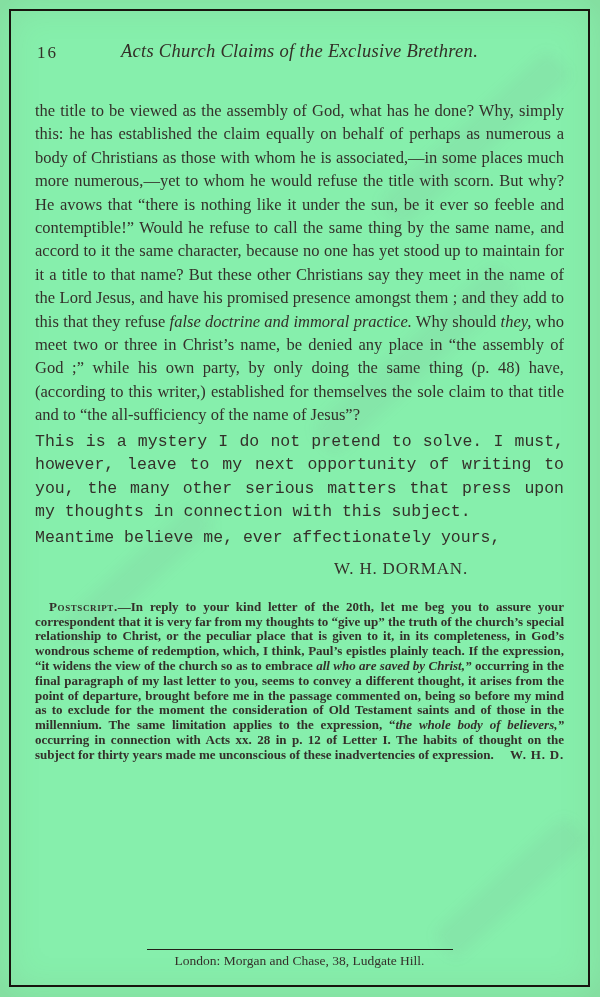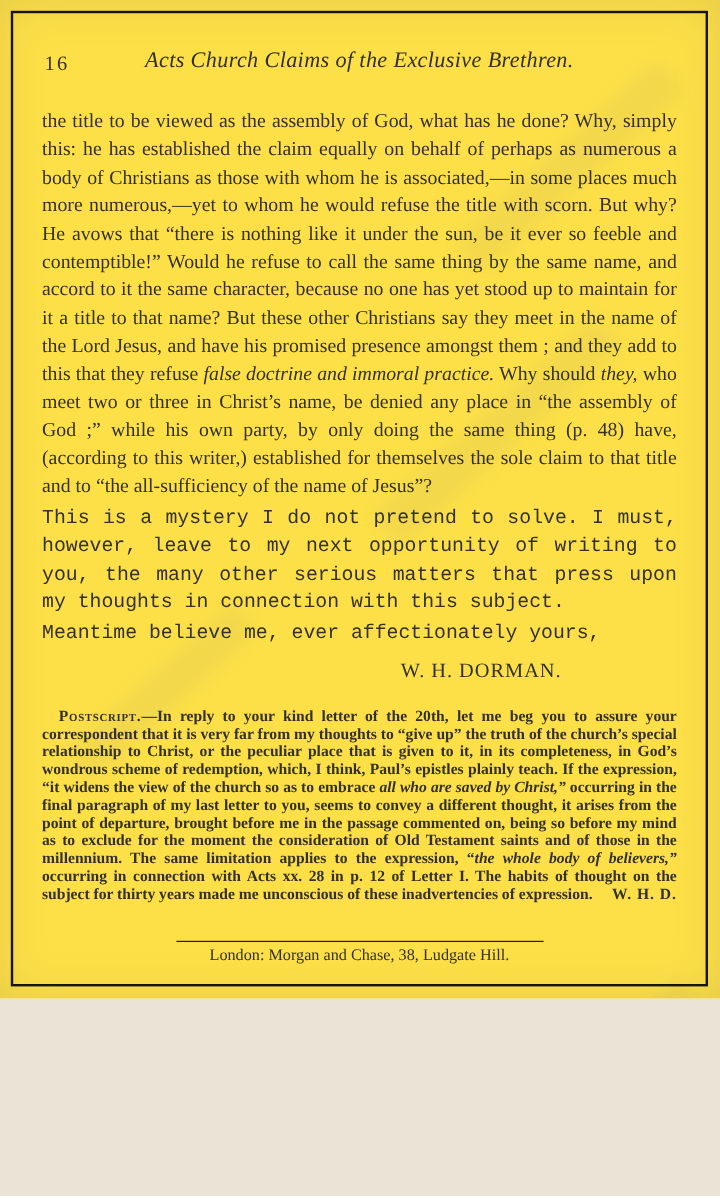--- a/index.html
+++ b/index.html
@@ -9,22 +9,22 @@
   body {
     width: 600px;
     height: 997px;
     background: #e9e4d6;
     font-family: "Liberation Serif", serif;
     color: #332f27;
   }
   .scan {
     position: relative;
     width: 600px;
-    height: 832px;
-    background: #fde047;
+    height: 997px;
+    background: #86efac;
     overflow: hidden;
     box-shadow: inset 0 0 40px rgba(120,110,85,0.18);
   }
   
   .wm {
     position: absolute;
     background: rgba(110,110,125,0.07);
     filter: blur(6px);
     transform: rotate(-42deg);
     border-radius: 10px;
@@ -53,21 +53,21 @@
     top: 2px;
     font-size: 17px;
     letter-spacing: 2px;
   }
   .head-title {
     font-style: italic;
     font-size: 18.5px;
     letter-spacing: 0.3px;
   }
   .letter {
-    margin-top: 22px;
+    margin-top: 32px;
   }
   .body-p {
     font-size: 16.5px;
     line-height: 23.4px;
     text-align: justify;
     margin: 0;
     color: #34302a;
   }
   .body-p + .body-p { margin-top: 3px; font-family: Liberation Mono, monospace; }
   .p-meantime { margin-top: 9px; }

